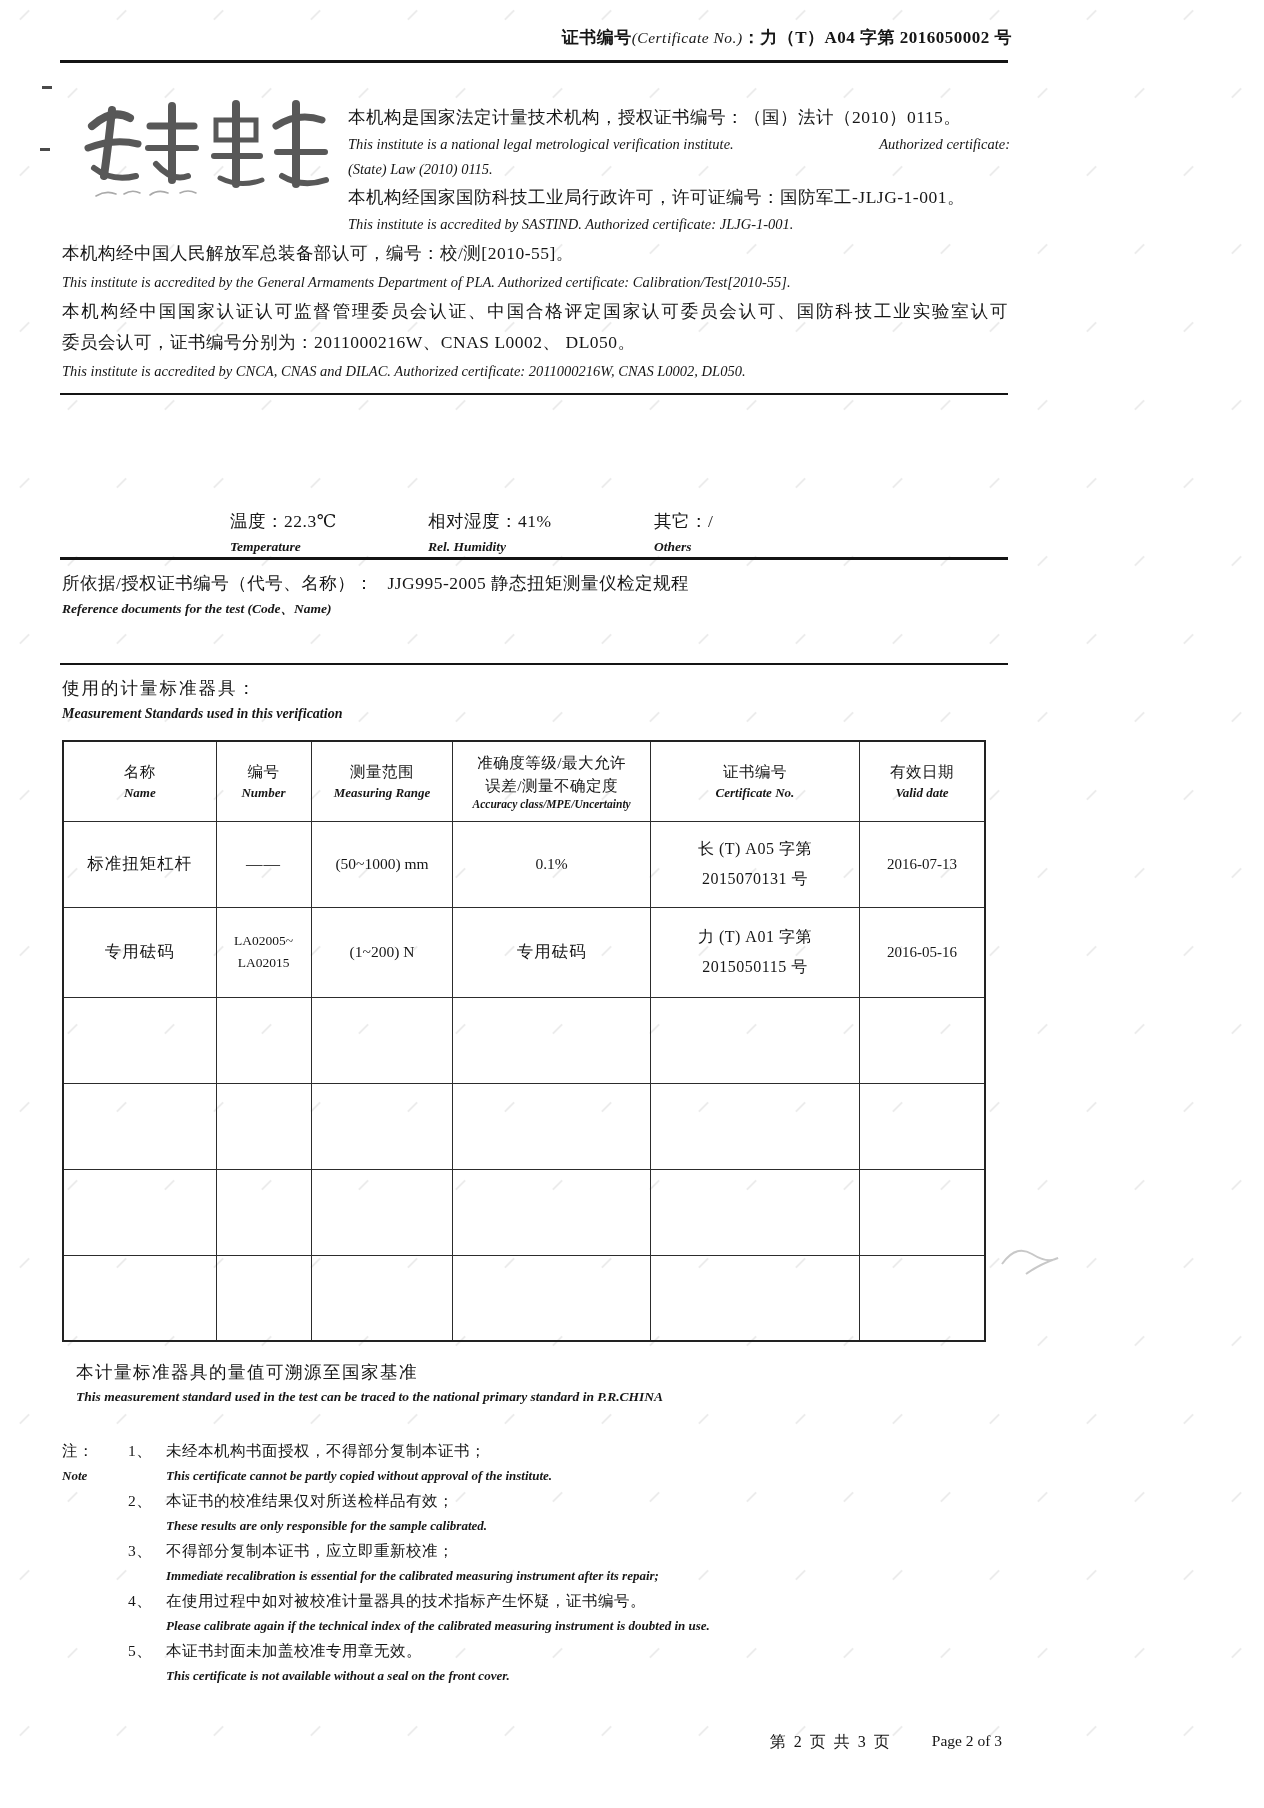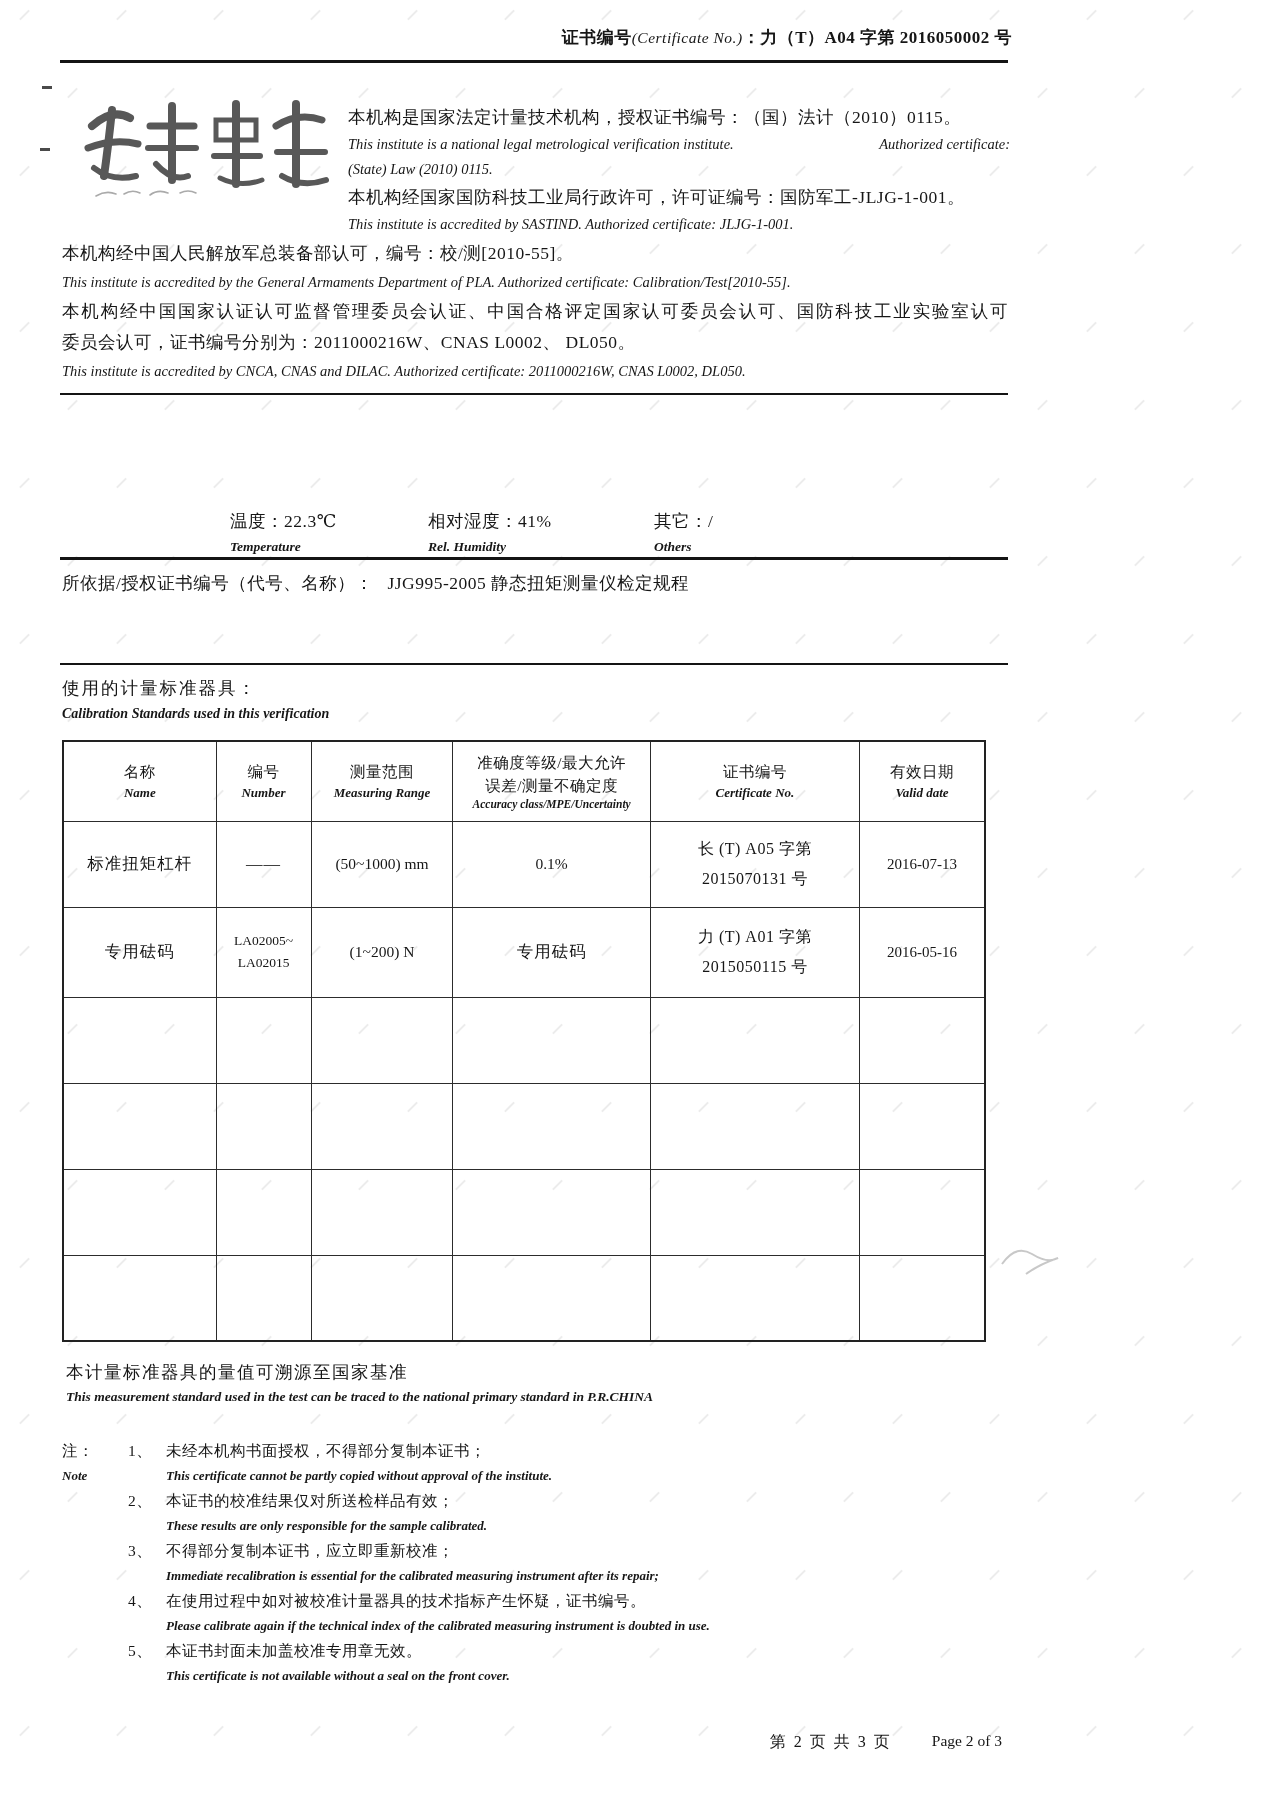--- a/index.html
+++ b/index.html
@@ -35,21 +35,21 @@
   .std-table{border:2.2px solid #222;}
   .th-cn{font-size:15.5px;line-height:23px;letter-spacing:.5px;}
   .th-en{font-size:13px;line-height:19px;font-style:italic;font-weight:bold;}
   .th-en-sm{font-size:11.5px;line-height:15px;font-style:italic;font-weight:bold;}
   .cell-cn{font-size:16.5px;line-height:26px;letter-spacing:1px;}
   .cell-sm{font-size:13.5px;line-height:22px;}
   .cell-range{font-size:15.5px;line-height:24px;}
   .cell-cert{font-size:16px;line-height:30px;letter-spacing:.5px;}
   .cell-date{font-size:15px;}
   .row-h{height:80px;} .row-d1{height:86px;} .row-d2{height:90px;} .row-e{height:86px;}
-  .trace-block{position:absolute;top:1358px;left:66px;width:946px;}
+  .trace-block{position:absolute;top:1358px;left:76px;width:946px;}
   .notes{position:absolute;top:1438px;left:62px;width:960px;}
   .note-grid{display:grid;grid-template-columns:66px 38px auto;}
   .note-cn{font-size:15.5px;line-height:26px;letter-spacing:.5px;}
   .note-en{font-size:13px;line-height:24px;font-style:italic;font-weight:bold;}
   .footer{position:absolute;top:1732px;left:62px;width:940px;display:flex;justify-content:flex-end;gap:40px;}
   .footer .f-cn{font-size:16px;letter-spacing:2px;}
   .footer .f-en{font-size:15.5px;}
   .logo{position:absolute;top:94px;left:80px;}
   .margin-mark{position:absolute;width:10px;height:2.5px;background:#4a4a4a;}
   .pencil{position:absolute;top:1238px;left:998px;opacity:.4;}
@@ -426,27 +426,28 @@
       <div class="env-group" style="left:592px;">
         <span class="cn">其它：</span><span class="cn val">/</span>
         <span class="sub en-bold">Others</span>
       </div>
     </div>
 
     <div class="rule" style="top:557px;height:2.5px;"></div>
 
     <div class="ref-block">
       <div class="cn"><span>所依据/授权证书编号（代号、名称）：</span><span style="margin-left:14px;">JJG995-2005 静态扭矩测量仪检定规程</span></div>
+      <div class="en-bold">Reference documents for the test (Code、Name)</div>
     </div>
 
     <div class="rule" style="top:663px;height:2px;"></div>
 
     <div class="std-title">
       <div class="cn" style="letter-spacing:2px;line-height:28px;">使用的计量标准器具：</div>
-      <div class="en-bold" style="font-size:14px;line-height:24px;">Calibration Standards used in this verification</div>
+      <div class="en-bold" style="font-size:14px;line-height:24px;">Measurement Standards used in this verification</div>
     </div>
 
     <table class="std-table">
       <colgroup>
         <col style="width:16.6%">
           <col style="width:10.3%">
           <col style="width:15.4%">
           <col style="width:21.4%">
           <col style="width:22.7%">
           <col style="width:13.6%">

